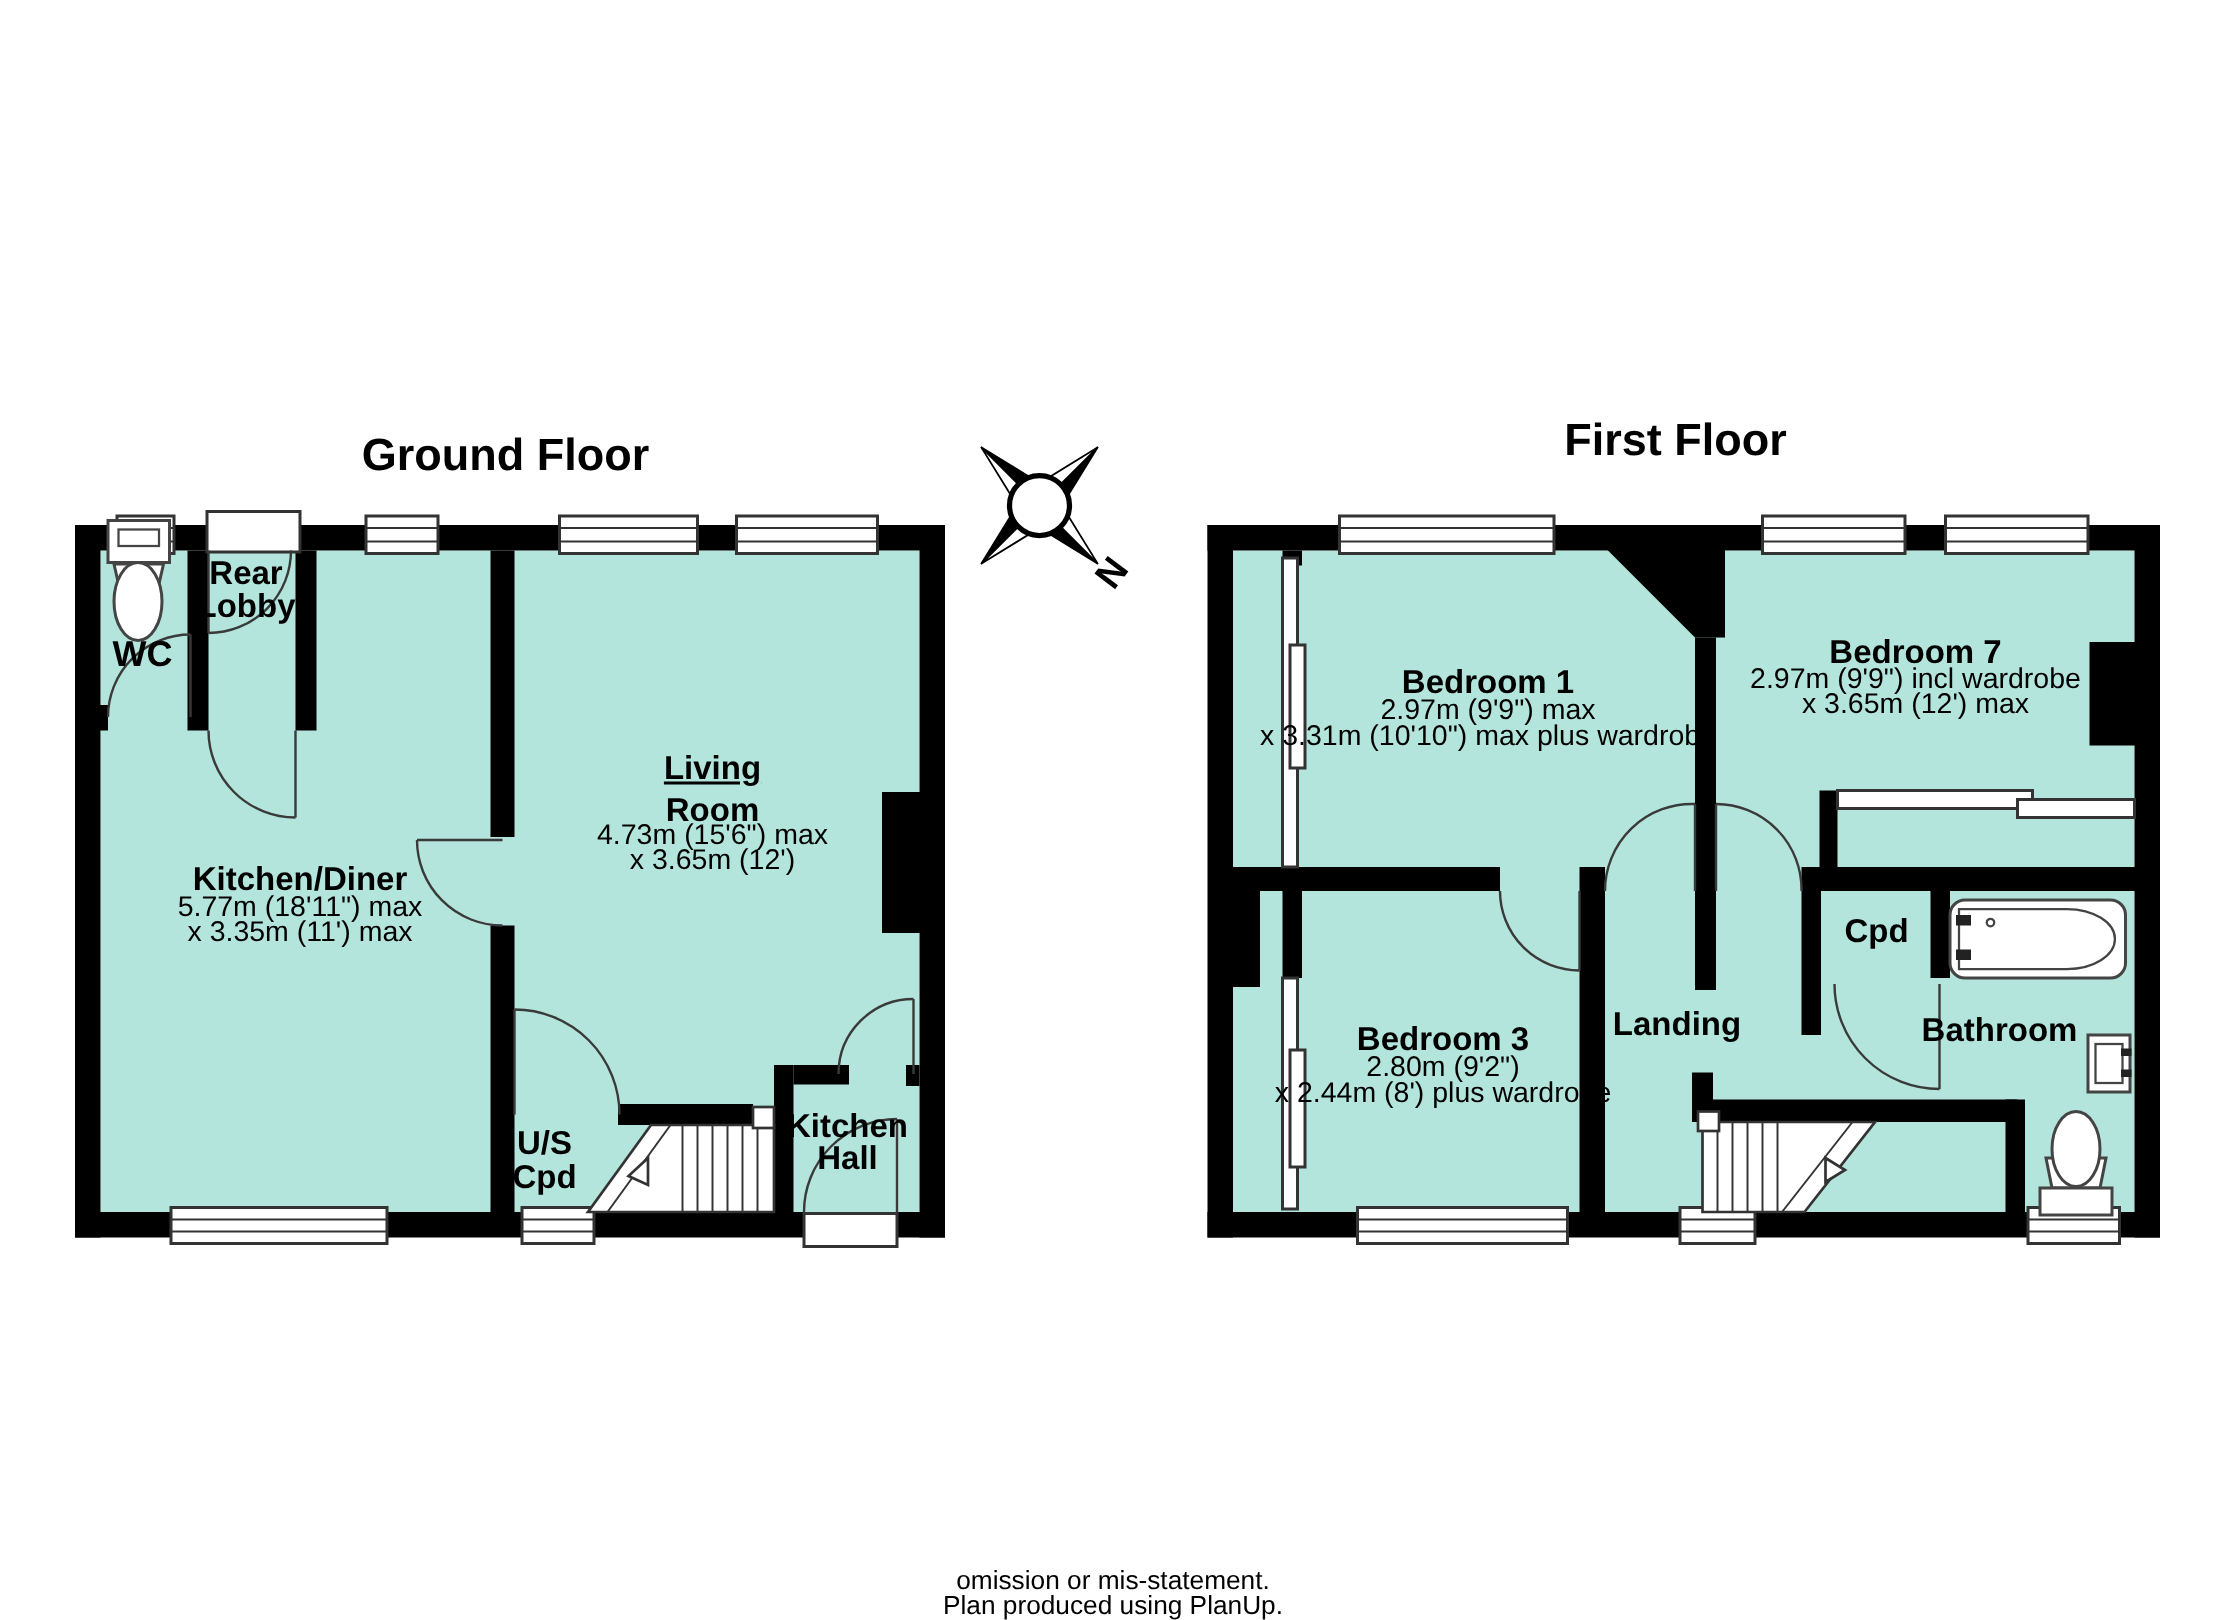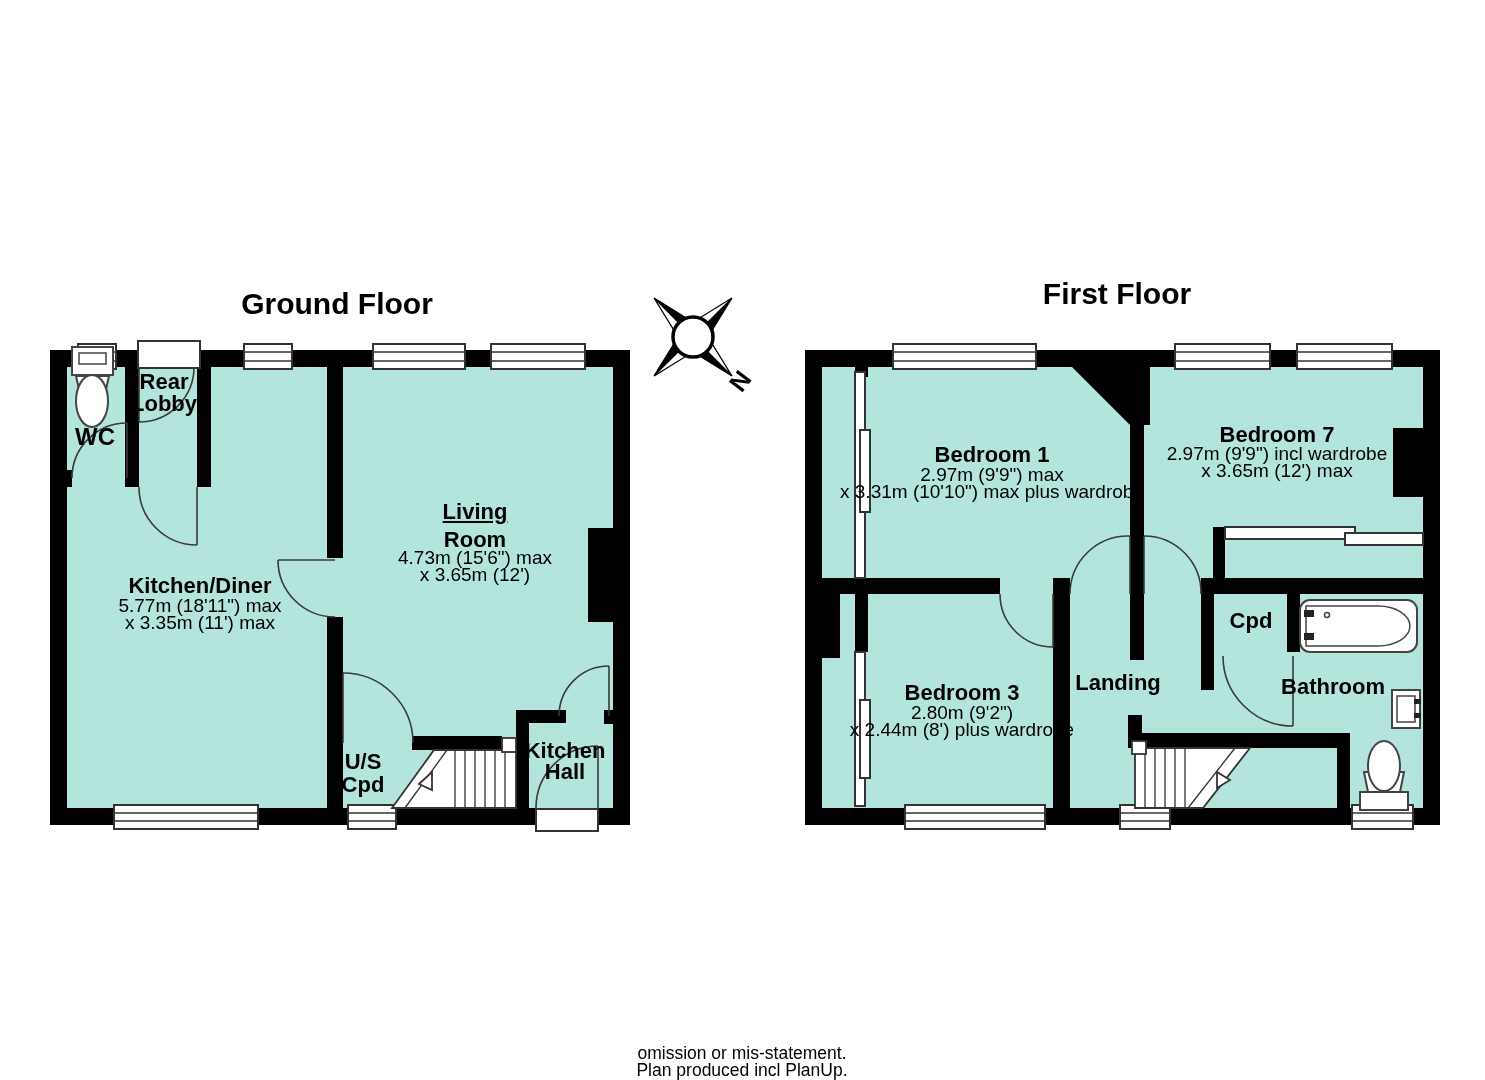--- a/index.html
+++ b/index.html
@@ -291,15 +291,15 @@
 <div class="lbl" style="left:962px;top:712px;">2.80m (9'2")</div>
 <div class="lbl" style="left:962px;top:729px;">x 2.44m (8') plus wardrobe</div>
 
 <div class="lbl nm" style="left:1118px;top:683px;">Landing</div>
 <div class="lbl nm" style="left:1251px;top:621px;">Cpd</div>
 <div class="lbl nm" style="left:1333px;top:687px;">Bathroom</div>
 
 <div class="lbl north" style="left:740px;top:381px;">N</div>
 
 <div class="lbl foot" style="left:742px;top:1054px;">omission or mis-statement.</div>
-<div class="lbl foot" style="left:742px;top:1071px;">Plan produced incl PlanUp.</div>
+<div class="lbl foot" style="left:742px;top:1071px;">Plan produced using PlanUp.</div>
 
 </div>
 
 </body></html>

